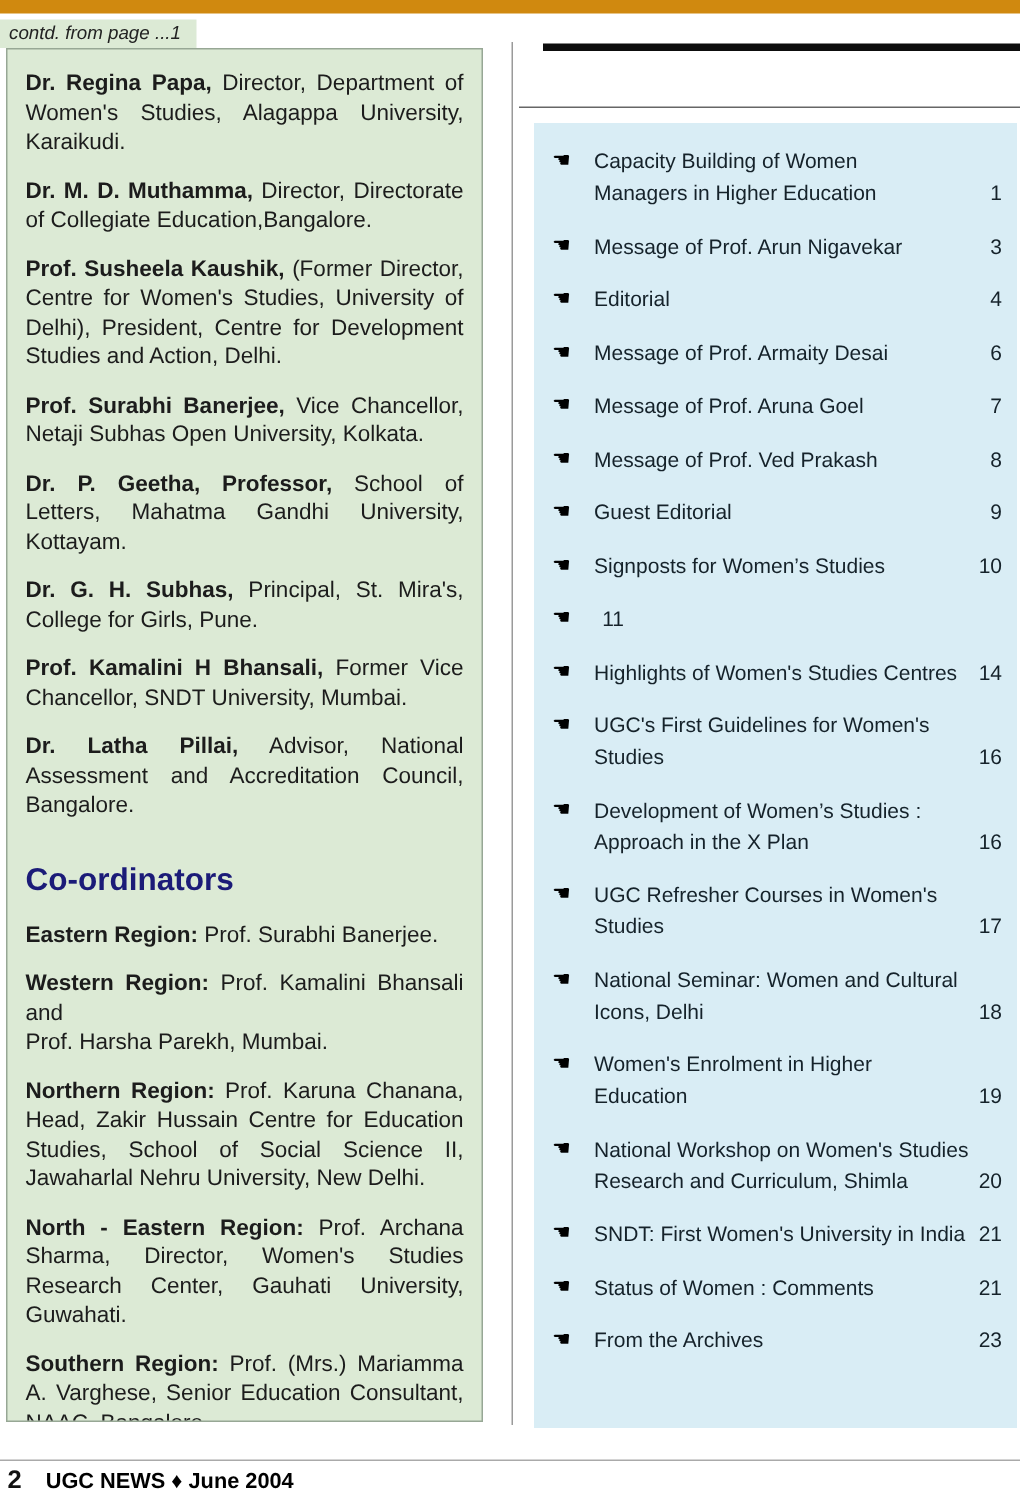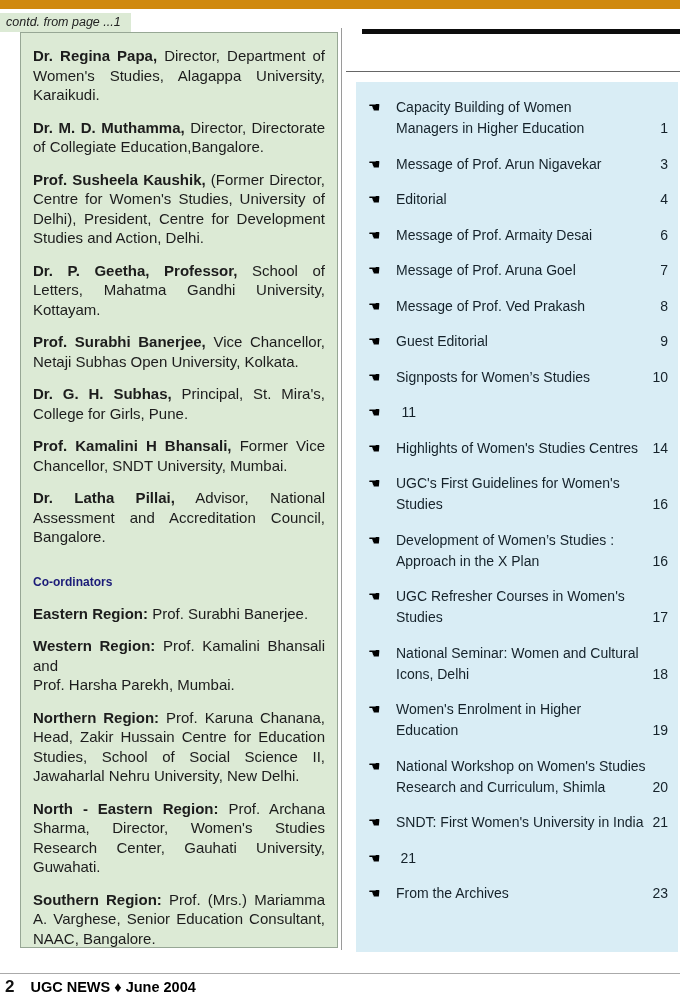--- a/index.html
+++ b/index.html
@@ -15,38 +15,38 @@
     position: absolute; left:0; top:0; right:0; height:9px;
     background: var(--accent_bar, #d0890f);
   }
   .contd {
     position: absolute; left:0; top:13px;
     background: var(--member_panel_bg, #dcead5);
     font-style: italic; font-size: 12.5px; color:#222;
     padding: 2px 10px 3px 6px;
   }
   .left-panel {
-    position: absolute; left:20px; top:32px;
+    position: absolute; left:4px; top:32px;
     width: 318px; height: 916px;
     box-sizing: border-box;
     background: var(--member_panel_bg, #dcead5);
     border: 1px solid var(--member_panel_border, #97a795);
     padding: 13px 12px 10px 12px;
     overflow: hidden;
   }
   .entry {
     margin: 0 0 13px 0;
     font-size: 15px; line-height: 19.5px;
     text-align: justify;
     white-space: pre-line;
   }
   .entry b { font-weight: bold; }
   .coord-heading {
     margin: 28px 0 15px 0;
-    font-size: 12px; font-weight: bold;
+    font-size: 21px; font-weight: bold;
     color: var(--coordinators_heading, #1b1b78);
   }
   .divider {
     position: absolute; left: 341px; top: 28px;
     width: 1px; height: 922px;
     background: #9a9a9a;
   }
   .thick-bar {
     position: absolute; left: 362px; right: 0; top: 29px; height: 5px;
     background: #0d0d0d;
@@ -112,22 +112,22 @@
 <div class="page">
 
   <div class="accent-bar"></div>
 
   <div class="contd">contd. from page ...1</div>
 
   <div class="left-panel">
     <p class="entry"><b>Dr. Regina Papa,</b><span> Director, Department of Women's Studies, Alagappa University, Karaikudi.</span></p>
     <p class="entry"><b>Dr. M. D. Muthamma,</b><span> Director, Directorate of Collegiate Education,Bangalore.</span></p>
     <p class="entry"><b>Prof. Susheela Kaushik,</b><span> (Former Director, Centre for Women's Studies, University of Delhi), President, Centre for Development Studies and Action, Delhi.</span></p>
+    <p class="entry"><b>Prof. Surabhi Banerjee,</b><span> Vice Chancellor, Netaji Subhas Open University, Kolkata.</span></p>
     <p class="entry"><b>Dr. P. Geetha, Professor,</b><span> School of Letters, Mahatma Gandhi University, Kottayam.</span></p>
-    <p class="entry"><b>Prof. Surabhi Banerjee,</b><span> Vice Chancellor, Netaji Subhas Open University, Kolkata.</span></p>
     <p class="entry"><b>Dr. G. H. Subhas,</b><span> Principal, St. Mira's, College for Girls, Pune.</span></p>
     <p class="entry"><b>Prof. Kamalini H Bhansali,</b><span> Former Vice Chancellor, SNDT University, Mumbai.</span></p>
     <p class="entry"><b>Dr. Latha Pillai,</b><span> Advisor, National Assessment and Accreditation Council, Bangalore.</span></p>
 
     <h3 class="coord-heading">Co-ordinators</h3>
 
     <p class="entry"><b>Eastern Region:</b><span> Prof. Surabhi Banerjee.</span></p>
     <p class="entry"><b>Western Region:</b><span> Prof. Kamalini Bhansali and
 Prof. Harsha Parekh, Mumbai.</span></p>
     <p class="entry"><b>Northern Region:</b><span> Prof. Karuna Chanana, Head, Zakir Hussain Centre for Education Studies, School of Social Science II, Jawaharlal Nehru University, New Delhi.</span></p>
@@ -228,20 +228,21 @@
 Research and Curriculum, Shimla</div>
         <span class="toc-page">20</span>
       </div>
     <div class="toc-row">
         <span class="hand">☚</span>
         <div class="toc-label">SNDT: First Women's University in India</div>
         <span class="toc-page">21</span>
       </div>
     <div class="toc-row">
         <span class="hand">☚</span>
+        <div class="toc-label">Status of Women : Comments</div>
         <span class="toc-page">21</span>
       </div>
     <div class="toc-row">
         <span class="hand">☚</span>
         <div class="toc-label">From the Archives</div>
         <span class="toc-page">23</span>
       </div>
 
   </div>
 

